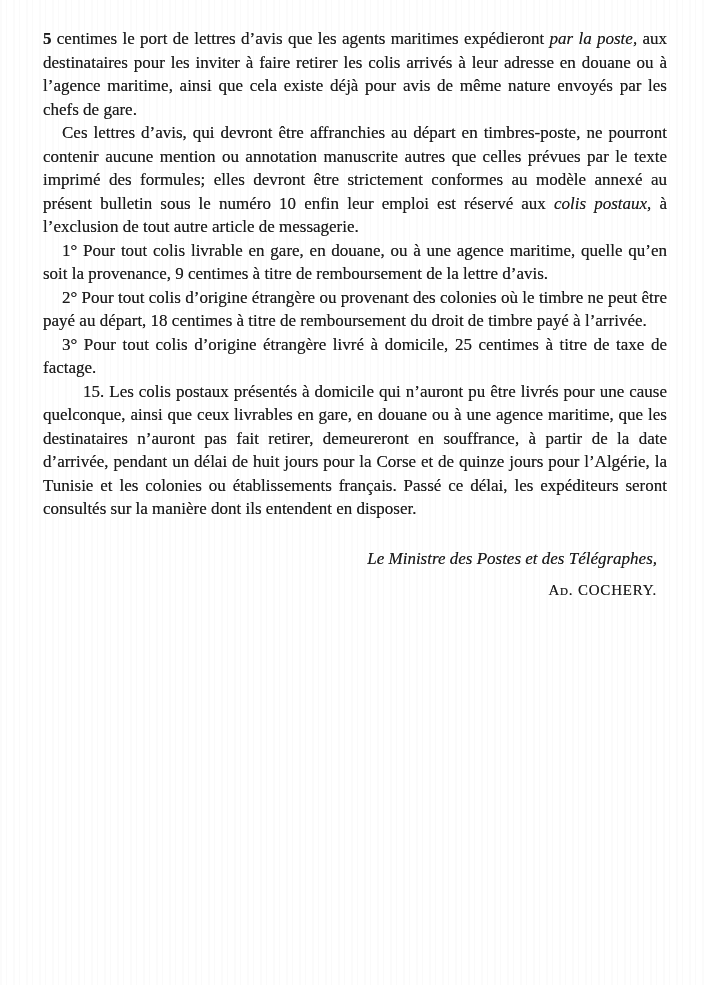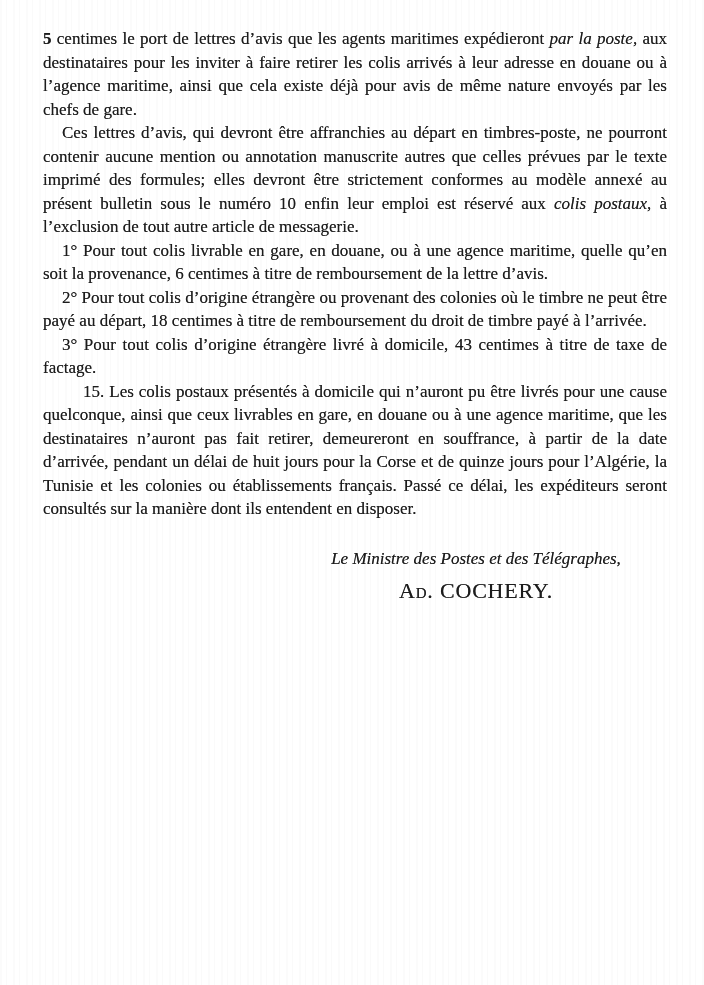--- a/index.html
+++ b/index.html
@@ -39,52 +39,52 @@
   }
   .indent       { text-indent: 19px; }
   .big-indent   { text-indent: 40px; }
   .gap-section  { margin-top: 12px; }
   .gap-item     { margin-top: 7px; }
   .gap-15       { margin-top: 14px; }
   .gap-16       { margin-top: 18px; }
   .signature {
     margin: 26px 10px 0 auto;
     width: 362px;
-    text-align: center;
+    text-align: right;
   }
   .sig-role {
     margin: 0;
     font-style: italic;
     font-size: 17px;
     white-space: nowrap;
   }
   .sig-name {
     margin: 9px 0 3px 0;
     font-variant: small-caps;
     letter-spacing: 0.8px;
-    font-size: 22px;
+    font-size: 15px;
   }
   i { font-style: italic; }
   b { font-weight: bold; }
 </style>
 </head>
 <body>
 
 <div class="scan-page">
 
   <p class="para"><b>5</b><span> centimes le port de lettres d’avis que les agents maritimes expédieront </span><i>par la poste,</i><span> aux destinataires pour les inviter à faire retirer les colis arrivés à leur adresse en douane ou à l’agence maritime, ainsi que cela existe déjà pour avis de même nature envoyés par les chefs de gare.</span></p>
 
   <p class="para indent"><span>Ces lettres d’avis, qui devront être affranchies au départ en timbres-poste, ne pourront contenir aucune mention ou annotation manuscrite autres que celles prévues par le texte imprimé des formules; elles devront être strictement conformes au modèle annexé au présent bulletin sous le numéro 10 enfin leur emploi est réservé aux </span><i>colis postaux,</i><span> à l’exclusion de tout autre article de messagerie.</span></p>
 
 
-  <p class="para indent gap-item">1° Pour tout colis livrable en gare, en douane, ou à une agence maritime, quelle qu’en soit la provenance, 6 centimes à titre de remboursement de la lettre d’avis.</p>
+  <p class="para indent gap-item">1° Pour tout colis livrable en gare, en douane, ou à une agence maritime, quelle qu’en soit la provenance, 9 centimes à titre de remboursement de la lettre d’avis.</p>
 
   <p class="para indent gap-item">2° Pour tout colis d’origine étrangère ou provenant des colonies où le timbre ne peut être payé au départ, 18 centimes à titre de remboursement du droit de timbre payé à l’arrivée.</p>
 
-  <p class="para indent gap-item">3° Pour tout colis d’origine étrangère livré à domicile, 43 centimes à titre de taxe de factage.</p>
+  <p class="para indent gap-item">3° Pour tout colis d’origine étrangère livré à domicile, 25 centimes à titre de taxe de factage.</p>
 
 
   <p class="para big-indent gap-15">15. Les colis postaux présentés à domicile qui n’auront pu être livrés pour une cause quelconque, ainsi que ceux livrables en gare, en douane ou à une agence maritime, que les destinataires n’auront pas fait retirer, demeureront en souffrance, à partir de la date d’arrivée, pendant un délai de huit jours pour la Corse et de quinze jours pour l’Algérie, la Tunisie et les colonies ou établissements français. Passé ce délai, les expéditeurs seront consultés sur la manière dont ils entendent en disposer.</p>
 
 
   <div class="signature">
     <p class="sig-role">Le Ministre des Postes et des Télégraphes,</p>
     <p class="sig-name">Ad. COCHERY.</p>
   </div>
 

